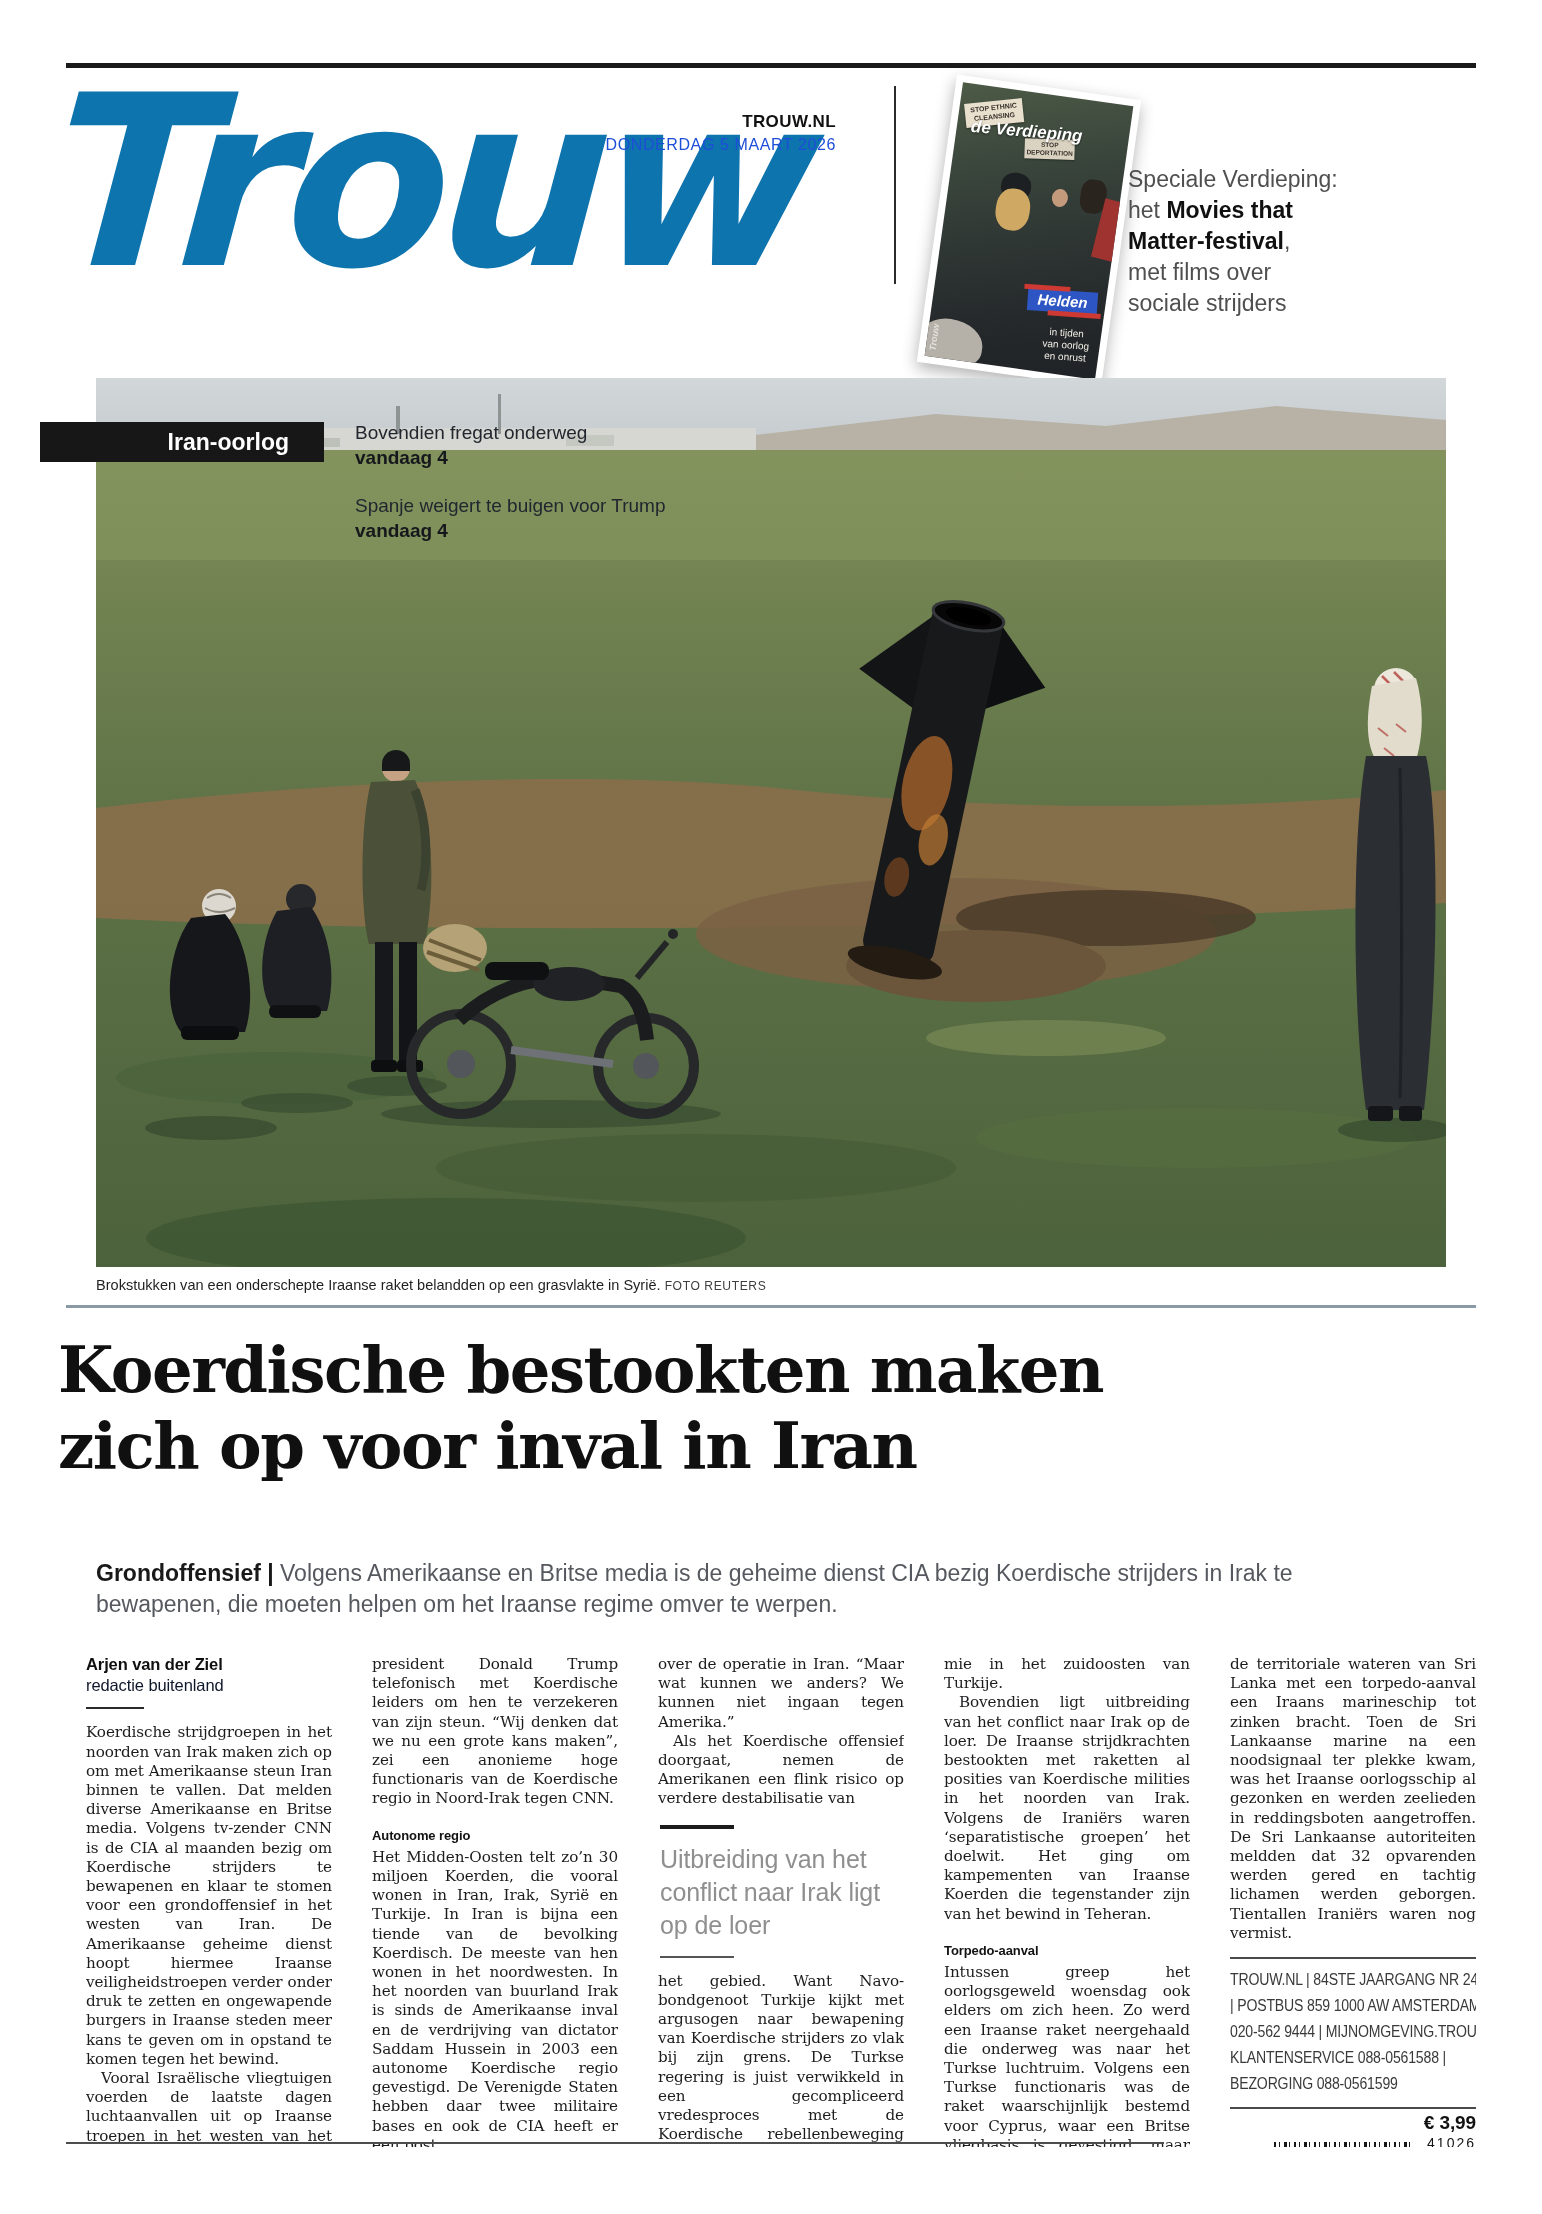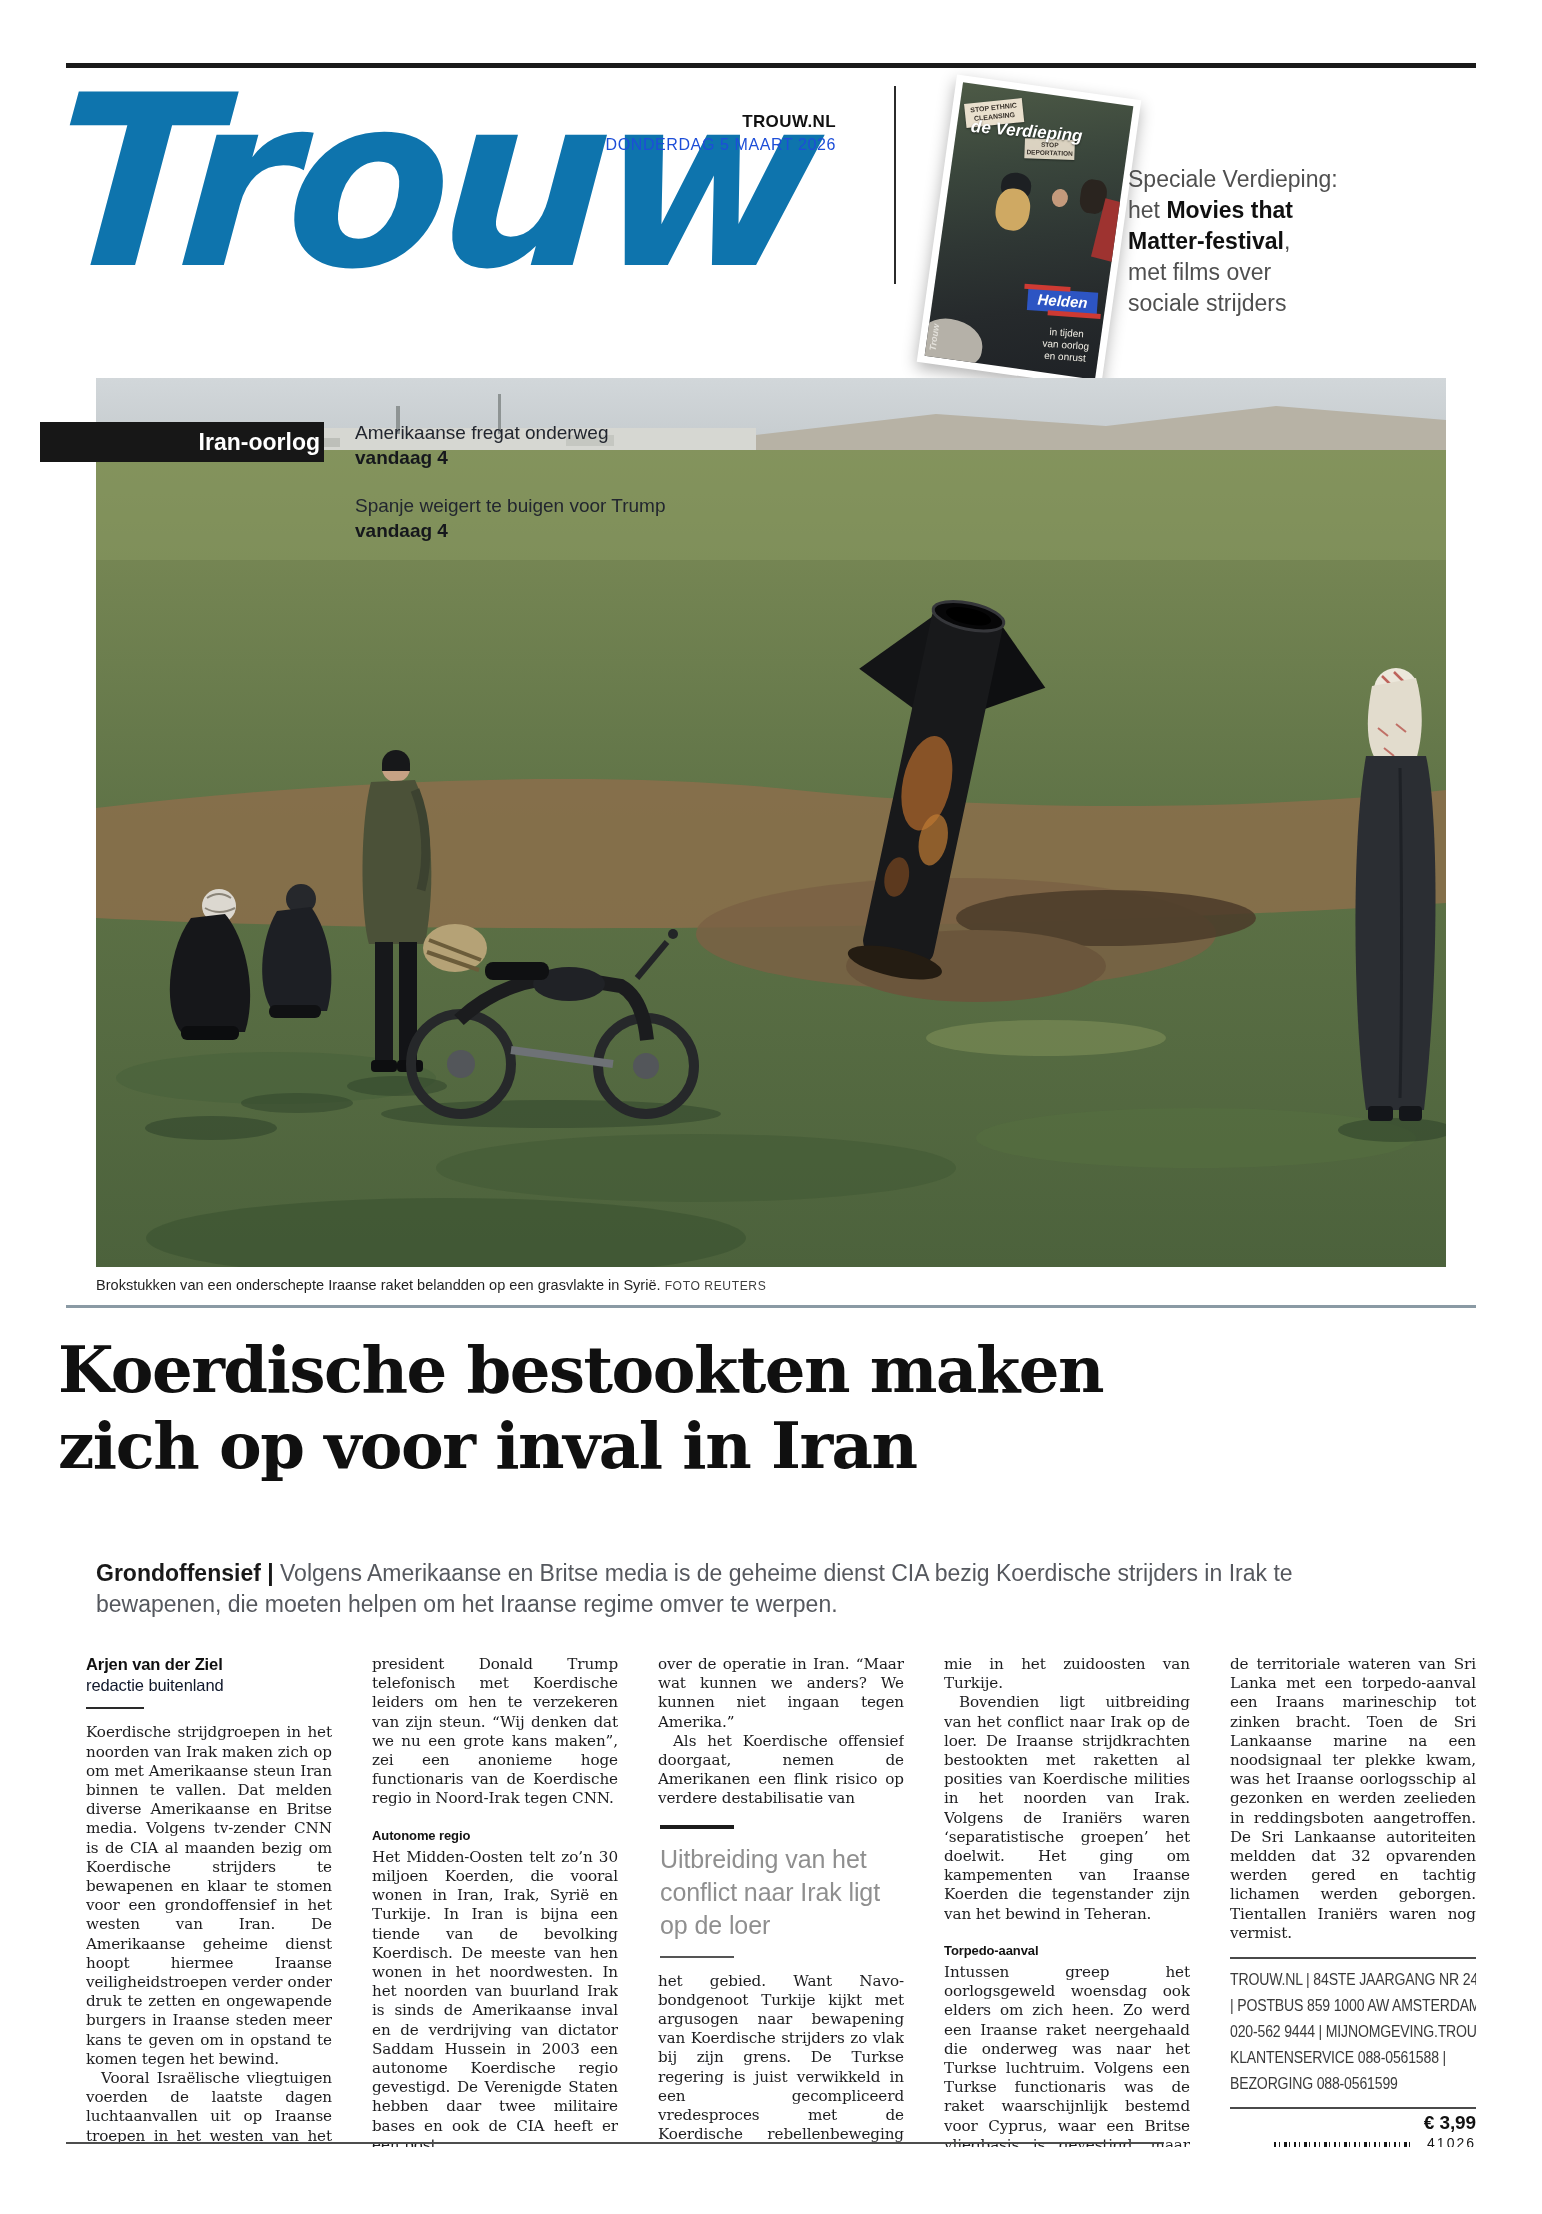--- a/index.html
+++ b/index.html
@@ -42,21 +42,21 @@
       text-align:center;transform:rotate(-4deg);}
   .cover-spine{position:absolute;left:2px;bottom:6px;color:#e8e6e0;font:italic 700 9px "Liberation Sans",sans-serif;
       writing-mode:vertical-rl;transform:rotate(180deg);opacity:.9;}
 
   .promo{position:absolute;left:1128px;top:164px;font-size:23px;line-height:31px;color:#4f4f4f;}
   .promo b{color:#101010;}
 
   
   .photo{position:absolute;left:96px;top:378px;width:1350px;height:889px;overflow:hidden;background:#b8c0b2;}
   .kicker{position:absolute;left:40px;top:422px;width:284px;height:40px;background:#171717;color:#fff;
-      font-weight:bold;font-size:23px;line-height:40px;text-align:right;padding-right:4px;box-sizing:border-box;}
+      font-weight:bold;font-size:23px;line-height:40px;text-align:right;padding-right:35px;box-sizing:border-box;}
   .teasers{position:absolute;left:355px;top:420px;}
   .teaser{margin-bottom:23px;}
   .teaser .t{font-size:19px;line-height:25px;color:#22262f;}
   .teaser .p{font-size:19px;line-height:25px;font-weight:bold;color:#15171c;}
 
   .caption{position:absolute;left:96px;top:1276px;width:1280px;font-size:15px;color:#1f1f1f;
       transform:scaleX(.97);transform-origin:left;}
   .credit{font-size:12.5px;letter-spacing:.6px;color:#3e3e3e;}
   .grey-rule{position:absolute;left:66px;top:1305px;width:1410px;height:3px;background:#8a9aa4;}
 
@@ -245,21 +245,21 @@
         <rect x="-28" y="438" width="25" height="15" rx="4" fill="#14161a"></rect>
         <rect x="3" y="438" width="23" height="15" rx="4" fill="#14161a"></rect>
       </g>
     </svg>
   </div>
 
   <div class="kicker">Iran-oorlog</div>
 
   <div class="teasers">
     <div class="teaser">
-      <div class="t">Amerikaanse fregat onderweg</div>
+      <div class="t">Bovendien fregat onderweg</div>
       <div class="p">vandaag 4</div>
     </div>
     <div class="teaser">
       <div class="t">Spanje weigert te buigen voor Trump</div>
       <div class="p">vandaag 4</div>
     </div>
   </div>
 
   <div class="caption">
     <span>Brokstukken van een onderschepte Iraanse raket belandden op een grasvlakte in Syrië.</span>

